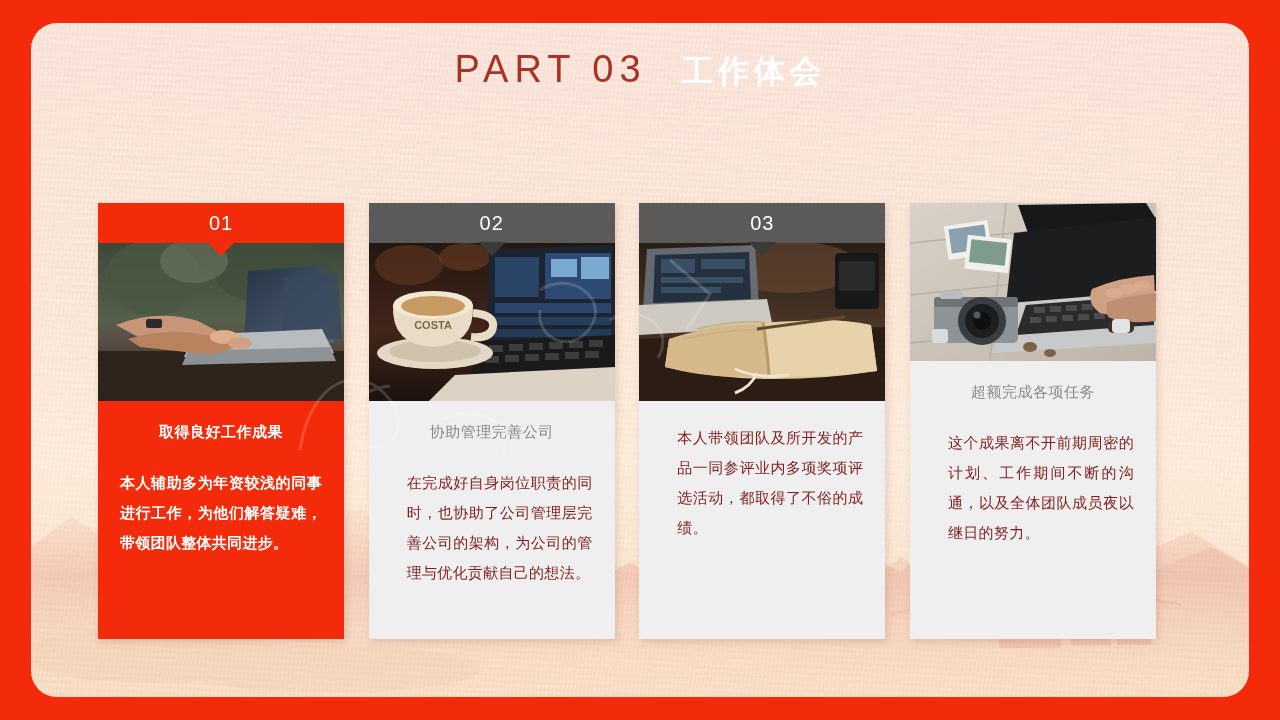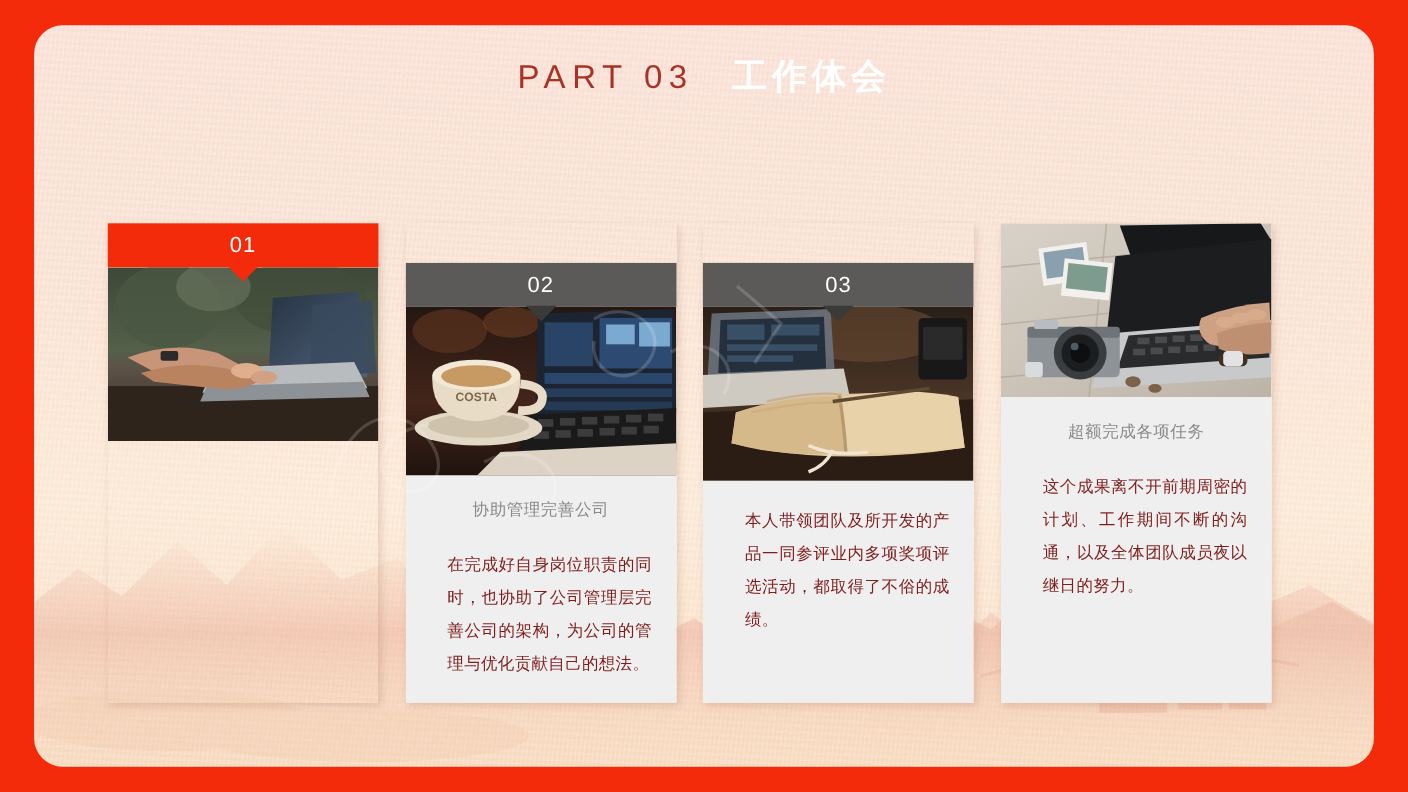--- a/index.html
+++ b/index.html
@@ -62,21 +62,21 @@
   #title {
     position: absolute;
     top: 48px;
     left: 0;
     width: 1280px;
     text-align: center;
     z-index: 6;
     white-space: nowrap;
   }
   #title .en {
-    font-size: 30px;
+    font-size: 38px;
     letter-spacing: 6px;
     color: #A93226;
     font-weight: 500;
   }
   #title .gap { display: inline-block; width: 26px; }
   #title .cn {
     font-size: 32px;
     letter-spacing: 4px;
     color: #ffffff;
     font-weight: 700;
@@ -117,21 +117,21 @@
     left: 50%;
     bottom: -13px;
     transform: translateX(-50%);
     width: 0; height: 0;
     border-left: 14px solid transparent;
     border-right: 14px solid transparent;
   }
 
   .card.red   .card-head { background: #F32B0B; }
   .card.red   .card-head .pointer { border-top: 14px solid #F32B0B; }
-  .card.gray  .card-head { background: #5B5A58; margin-top: 36px; }
+  .card.gray  .card-head { background: #5B5A58; }
   .card.gray  .card-head .pointer { border-top: 14px solid #3A3A38; }
 
   .card-photo {
     position: relative;
     height: 158px;
     overflow: hidden;
     text-align: right;
   }
   .card-photo .ph { position: absolute; inset: 0; }
 
@@ -251,20 +251,24 @@
           <path d="M96,92 L224,86 L236,110 L86,114 Z" fill="#b9bcbf"></path>
           <path d="M90,108 L232,104 L238,118 L84,122 Z" fill="#8d9296"></path>
           <path d="M18,82 Q60,66 100,78 L134,96 Q120,108 92,104 L44,96 Z" fill="#c99578"></path>
           <path d="M30,96 Q70,84 108,92 L140,102 Q122,114 96,110 L42,104 Z" fill="#b9835f"></path>
           <rect x="48" y="76" width="16" height="9" rx="2" fill="#2b2b2b"></rect>
           <ellipse cx="126" cy="94" rx="14" ry="7" fill="#dfae8d"></ellipse>
           <ellipse cx="142" cy="100" rx="12" ry="6" fill="#d2a183"></ellipse>
           <ellipse cx="96" cy="18" rx="34" ry="22" fill="#6f7a64" opacity=".55"></ellipse>
         </svg>
       </div>
+      <div class="card-body">
+        <div class="card-title">取得良好工作成果</div>
+        <div class="card-text">本人辅助多为年资较浅的同事进行工作，为他们解答疑难，带领团队整体共同进步。</div>
+      </div>
     </div>
 
     <div class="card gray">
       <div class="card-head">
         <span>02</span>
         <span class="pointer"></span>
       </div>
       <div class="card-photo">
         <svg class="ph" viewBox="0 0 246 158" preserveAspectRatio="none">
           <defs>

